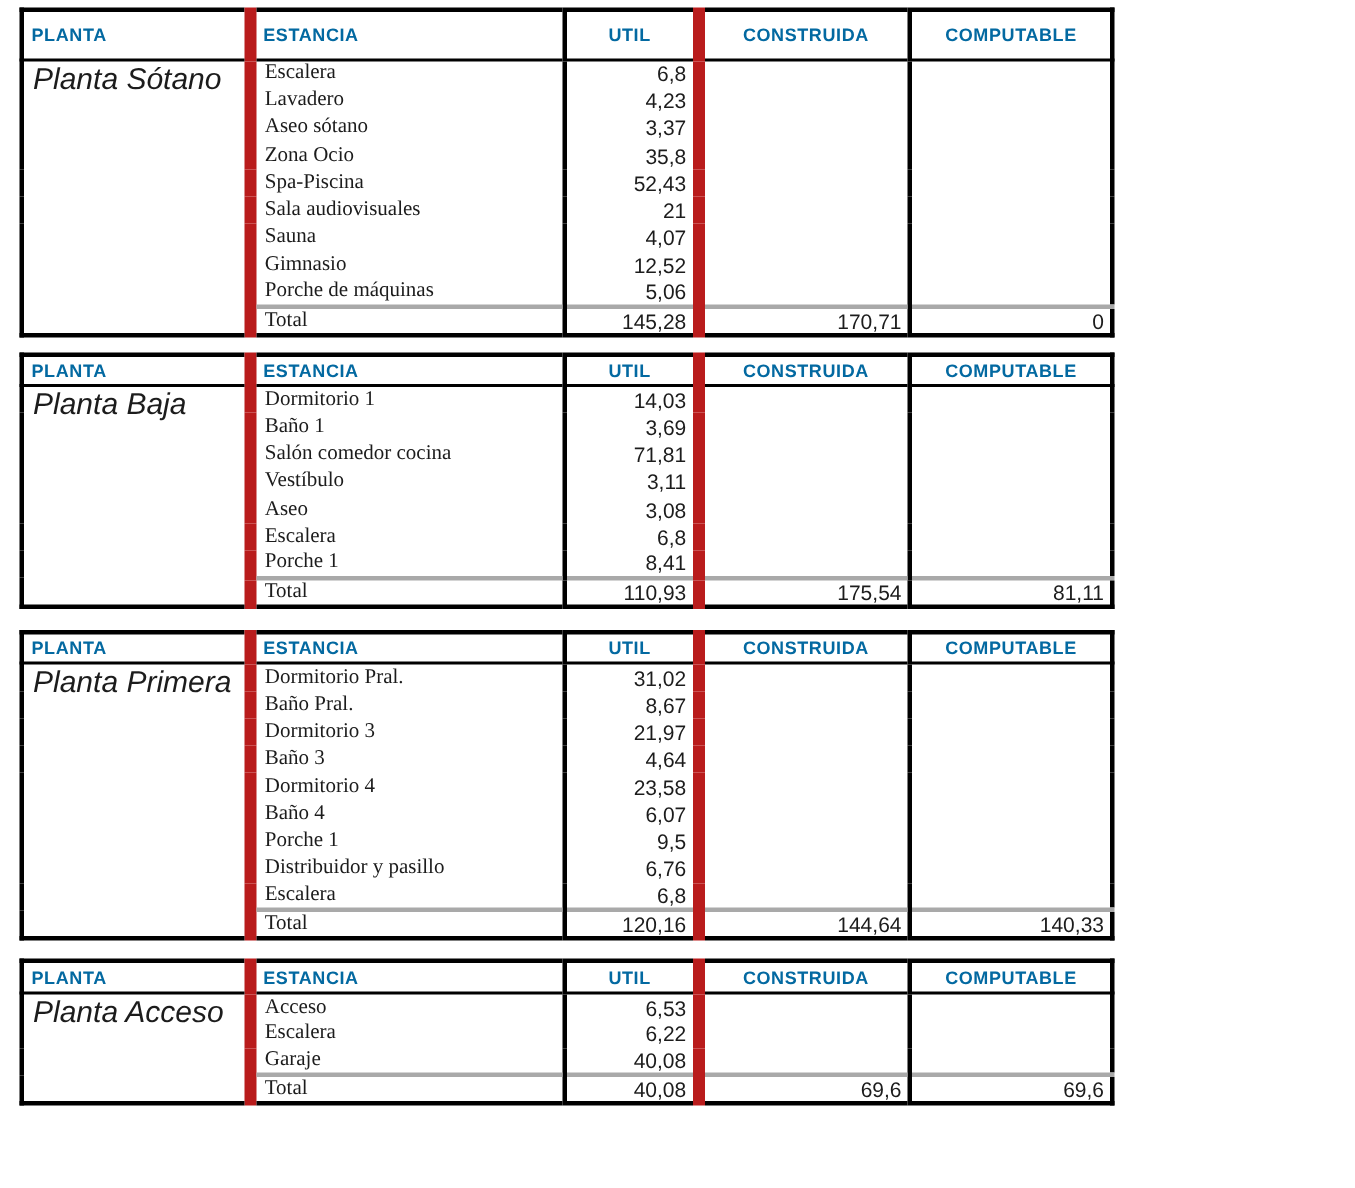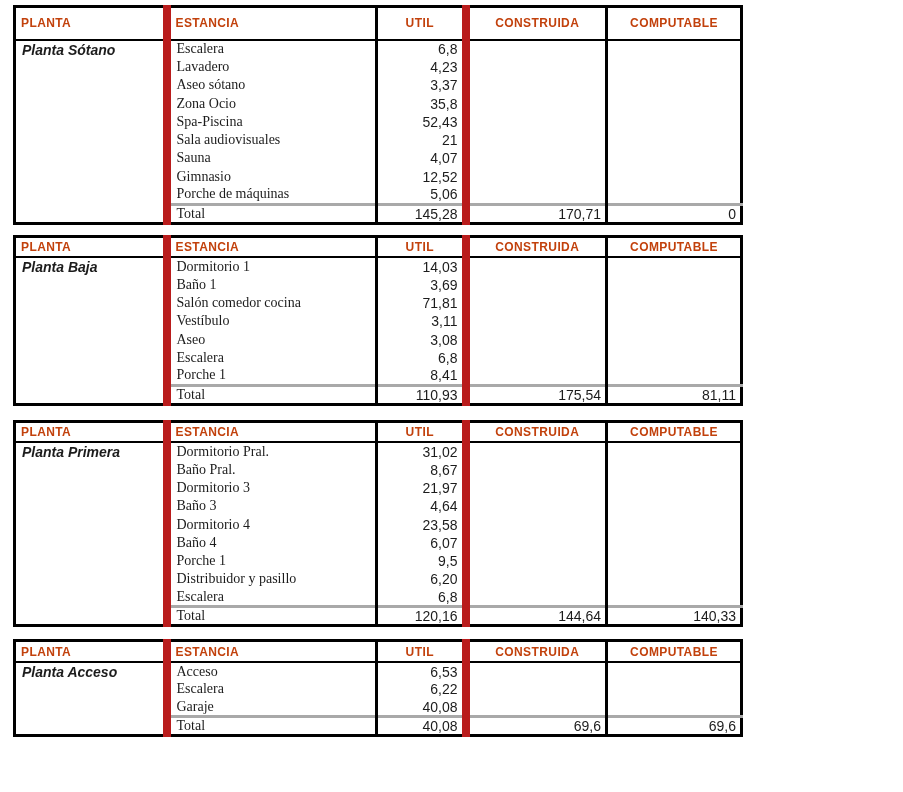--- a/index.html
+++ b/index.html
@@ -28,31 +28,30 @@
 
   tr.hdr{height:33px;}
   tr.hdr-sm{height:21px;}
   tr.room{height:18.3px;}
   tr.total{height:19px;}
   tr.tvrow{height:17px;}
 
   th.hcell{
     font-size:12px;font-weight:bold;letter-spacing:0.4px;
     border-bottom:2px solid #000;
-    text-align:center;vertical-align:middle;color:#c2410c;
+    text-align:center;vertical-align:middle;color:#0369a1;
   }
   th.hleft{text-align:left;padding-left:5px;}
 
   .b2{border-left:8px solid #b91c1c;}
   .b3{border-left:3px solid #000;}
 
   td.planta{
-    vertical-align:top;font-style:italic;font-size:14px;
+    vertical-align:top;font-style:italic;font-size:20px;
     padding:1px 4px 0 6px;
-    font-weight:bold;
   }
   td.est{
     font-size:14px;vertical-align:middle;padding-left:6px;font-family:Liberation Serif, serif;
   }
   td.num{
     font-size:14px;vertical-align:middle;text-align:right;padding-right:4px;
   }
   tr.total td{border-top:3px solid #a9a9a9;}
   tr.total td.num{font-weight:normal;}
   tr.total td.est{font-weight:normal;}
@@ -230,21 +229,21 @@
     <tr class="room">
           <td class="est b2">Baño 4</td>
           <td class="num b3">6,07</td>
         </tr>
     <tr class="room">
           <td class="est b2">Porche 1</td>
           <td class="num b3">9,5</td>
         </tr>
     <tr class="room">
           <td class="est b2">Distribuidor y pasillo</td>
-          <td class="num b3">6,20</td>
+          <td class="num b3">6,76</td>
         </tr>
     <tr class="room">
           <td class="est b2">Escalera</td>
           <td class="num b3">6,8</td>
         </tr>
     <tr class="total">
       <td class="est b2">Total</td>
       <td class="num b3">120,16</td>
       <td class="num b2">144,64</td>
       <td class="num b3">140,33</td>

